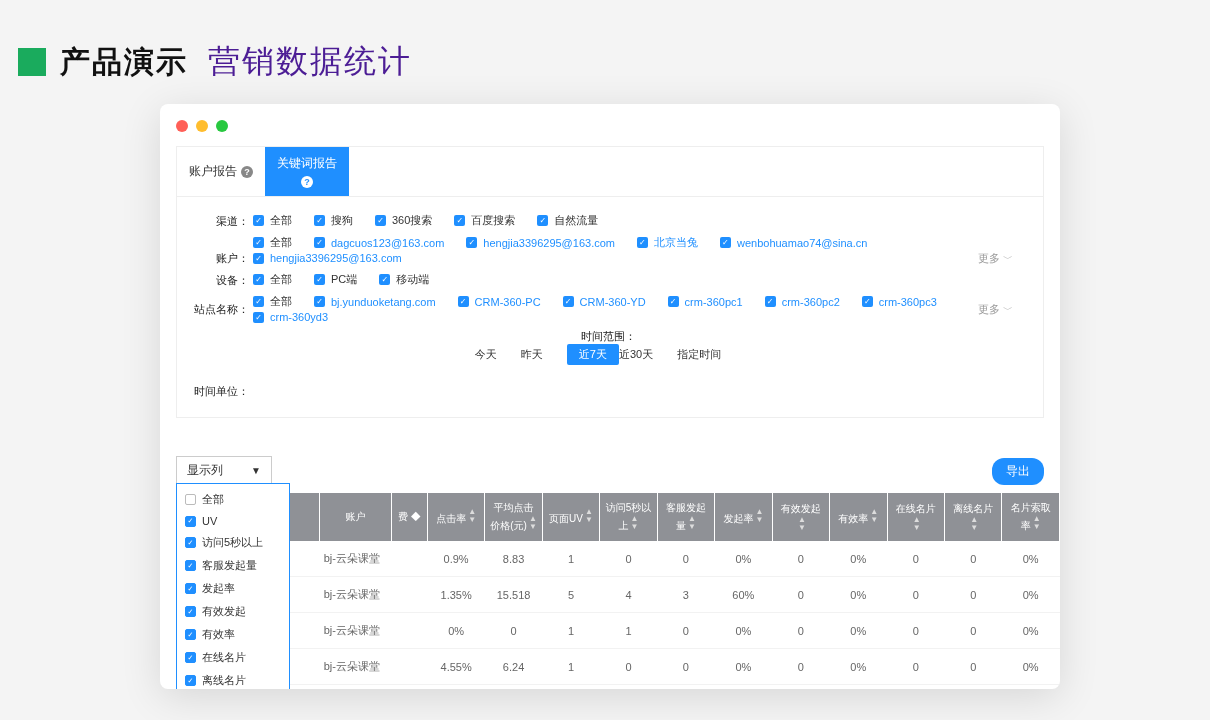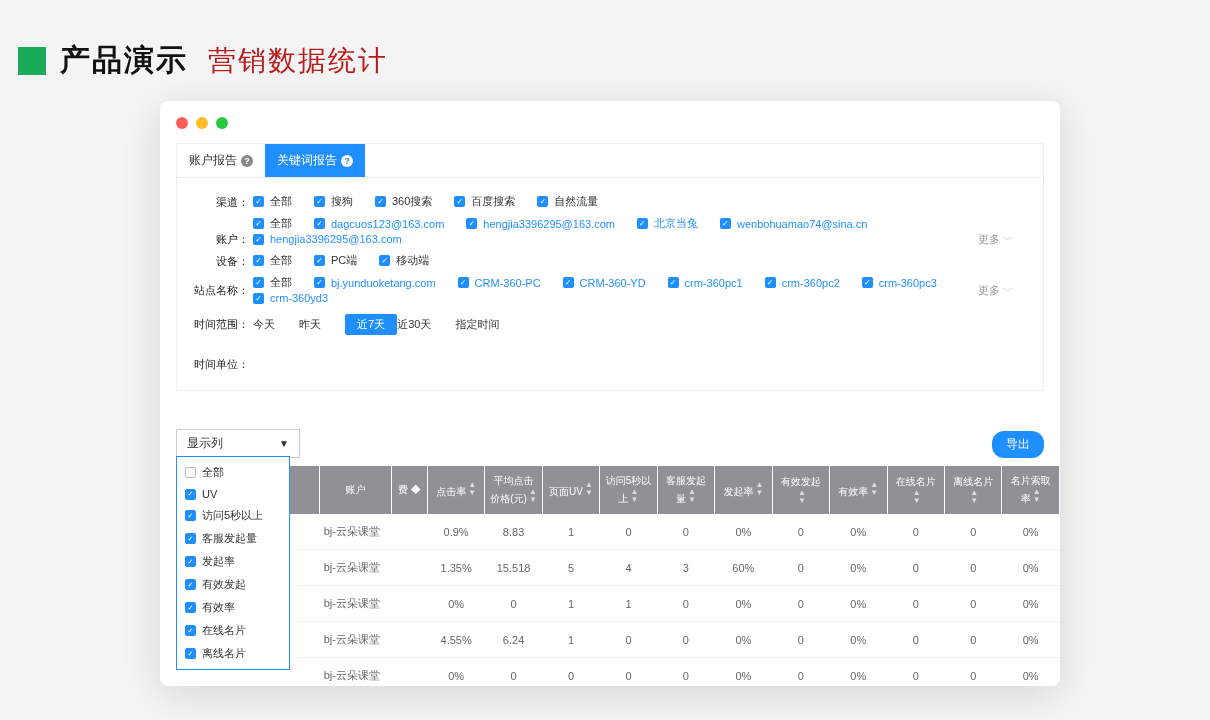--- a/index.html
+++ b/index.html
@@ -1,47 +1,47 @@
 <!DOCTYPE html>
 <html><head>
 <meta charset="utf-8">
 <style>
   * { box-sizing: border-box; margin: 0; padding: 0; font-family: "Microsoft YaHei", Arial, sans-serif; }
   body { background: #f4f4f4; width: 1210px; height: 720px; overflow: hidden; }
   .page-header { display: flex; align-items: center; padding: 40px 0 20px 18px; }
   .green-block { width: 28px; height: 28px; background: #1aab5d; margin-right: 14px; }
   .title-main { font-size: 30px; font-weight: 800; color: #111; margin-right: 20px; letter-spacing: 2px;}
-  .title-sub { font-size: 28px; color: #b91c1c; letter-spacing: 2px;}
+  .title-sub { font-size: 32px; color: #4c1d95; letter-spacing: 2px;}
   .window { background: #fff; margin: 0 150px 0 160px; padding: 16px 0 0 0; border-radius: 8px; box-shadow: 0 8px 40px rgba(0,0,0,0.12); height: 585px; overflow: hidden; position: relative; }
   .dots { display: flex; gap: 8px; padding: 0 0 14px 16px; }
   .dot { width: 12px; height: 12px; border-radius: 50%; }
   .dot.r { background: #ff5f57; }
   .dot.y { background: #ffbd2e; }
   .dot.g { background: #28c840; }
   .panel { margin: 0 16px; border: 1px solid #eee; padding: 0; }
   .tabs { display: flex; border-bottom: 1px solid #eee; }
   .tab { padding: 8px 12px; font-size: 12px; color: #333; display: flex; align-items: center; gap: 4px; cursor: pointer;}
-  .tab.active { background: #1f8fff; color: #fff; }
+  .tab.active { background: #1f8fff; color: #fff; flex-direction: column; }
   .help { width: 12px; height: 12px; border-radius: 50%; display: inline-flex; align-items: center; justify-content: center; font-size: 9px; font-weight: bold; }
   .tab .help { background: #888; color:#fff; }
   .tab.active .help { background: #fff; color: #1f8fff; }
   .filters { padding: 10px 16px 4px 16px; font-size: 11px; color: #333; position: relative; }
   .filter-row { display: flex; align-items: center; min-height: 28px; }
   .filter-label { width: 56px; text-align: right; color: #222; flex-shrink: 0; margin-right: 4px; }
   .filter-options { display: flex; flex-wrap: wrap; align-items: center; gap: 0; flex: 1;}
   .opt { display: inline-flex; align-items: center; margin-right: 22px; margin-bottom: 2px; }
   .cb { width: 11px; height: 11px; border-radius: 2px; background: #1f8fff; color: #fff; display: inline-flex; align-items: center; justify-content: center; font-size: 8px; margin-right: 6px; flex-shrink:0;}
   .opt-text { color: #333; font-size: 11px; }
   .opt-link { color: #1f8fff; font-size: 11px; }
   .more { position: absolute; right: 14px; color: #999; font-size: 11px; cursor: pointer; display:flex; align-items:center; gap:3px;}
   .chev { font-size:10px; color:#bbb;}
   .time-opts .topt { margin-right: 24px; color: #333; font-size: 11px; cursor: pointer; }
   .pill { background: #1f8fff; color: #fff; border-radius: 2px; padding: 3px 12px; font-size: 11px; }
   .actions-row { display: flex; justify-content: space-between; align-items:flex-end; padding: 38px 16px 8px 16px;}
-  .select-box { border: 1px solid #ccc; padding: 5px 10px; font-size: 12px; color:#333; background:#fff; display:flex; align-items:center; gap:56px; cursor:pointer; position:relative;}
+  .select-box { border: 1px solid #ccc; padding: 5px 10px; font-size: 12px; color:#333; background:#fff; display:flex; align-items:center; gap:28px; cursor:pointer; position:relative;}
   .select-box .caret { font-size: 10px; color:#333;}
   .btn-export { background: #1f8fff; color: #fff; font-size: 12px; padding: 5px 14px; border-radius: 12px; cursor: pointer;}
   .dropdown { position: absolute; top: 26px; left: -1px; width: 114px; background: #fff; border: 1px solid #1f8fff; z-index: 10; padding: 4px 0;}
   .dd-item { display:flex; align-items:center; padding: 4px 8px; font-size:11px; color:#333; cursor:pointer;}
   .dd-cb { width:11px; height:11px; border:1px solid #bbb; border-radius:2px; margin-right:6px; display:inline-flex; align-items:center; justify-content:center; font-size:7px; color:#fff;}
   .dd-cb.checked { background:#1f8fff; border-color:#1f8fff;}
   .table-wrap { margin: 0 0 0 16px; overflow:hidden;}
   table { border-collapse: collapse; width: 100%; font-size: 11px; table-layout:fixed;}
   th { background: #8f9196; color: #fff; font-weight: 400; padding: 8px 4px; border-right: 1px solid #fff; font-size:10px; position:relative;}
   th:first-child { width:120px;}
@@ -188,21 +188,21 @@
             <span class="opt">
               <span class="cb">✓</span>
               <span class="opt-link">crm-360yd3</span>
             </span>
           </div>
         <div class="more">
             <span>更多</span>
             <span class="chev">﹀</span>
           </div>
       </div>
-      <div class="filter-row" style="margin-top:4px;">
+      <div class="filter-row" style="margin-top:4px;flex-direction:column;">
         <div class="filter-label">时间范围：</div>
         <div class="filter-options time-opts" id="timerange-opts">
             <span class="topt">今天</span>
             <span class="topt">昨天</span>
             <span class="pill">近7天</span>
             <span class="topt">近30天</span>
             <span class="topt">指定时间</span>
           </div>
       </div>
       <div class="filter-row" style="margin-top:12px; margin-bottom:8px;">

